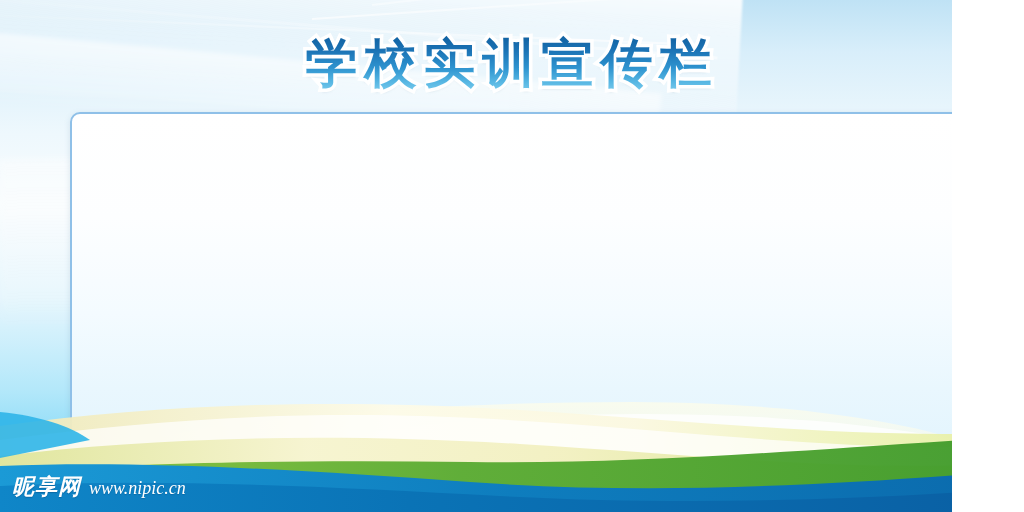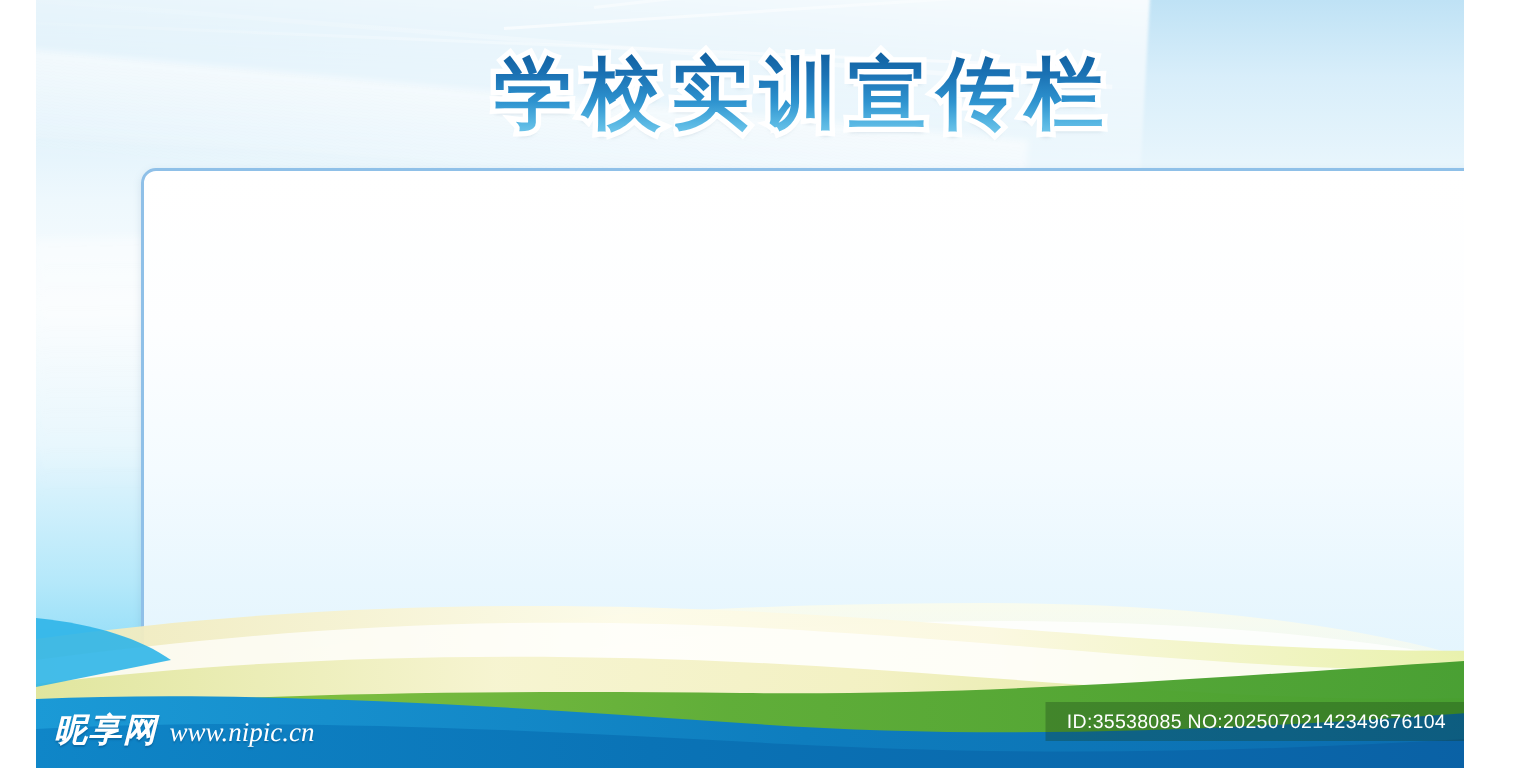--- a/index.html
+++ b/index.html
@@ -15,21 +15,20 @@
     font-family: "Liberation Sans", "DejaVu Sans", sans-serif;
     background: linear-gradient(to bottom,
         #bfe2f5 0%,
         #d8eefa 10%,
         #eef8fd 26%,
         #f8fcfe 40%,
         #e6f6fd 58%,
         #b4e8fa 76%,
         #7fd7f6 90%,
         #5ecdf4 100%);
-    margin-left: 24px;
   }
 
   
   .ray {
     position: absolute;
     background: linear-gradient(to right, rgba(255,255,255,0.0), rgba(255,255,255,0.85));
     transform-origin: left center;
     pointer-events: none;
   }
   .ray-a { left: -60px;  top: 12px;  width: 760px; height: 2px;  transform: rotate(2.4deg);  opacity:.75;}
@@ -269,15 +268,14 @@
 
       <path d="M0,30 C40,34 70,44 90,58 L0,76 Z" fill="#2fb5e8" opacity="0.9"></path>
     </svg>
   </div>
 
   <div class="watermark">
     <span class="wm-logo">昵享网</span>
     <span class="wm-url">www.nipic.cn</span>
   </div>
 
-  <div class="id-band">ID:35538085 NO:20250702142349676104</div>
 
 </div>
 
 </body></html>

